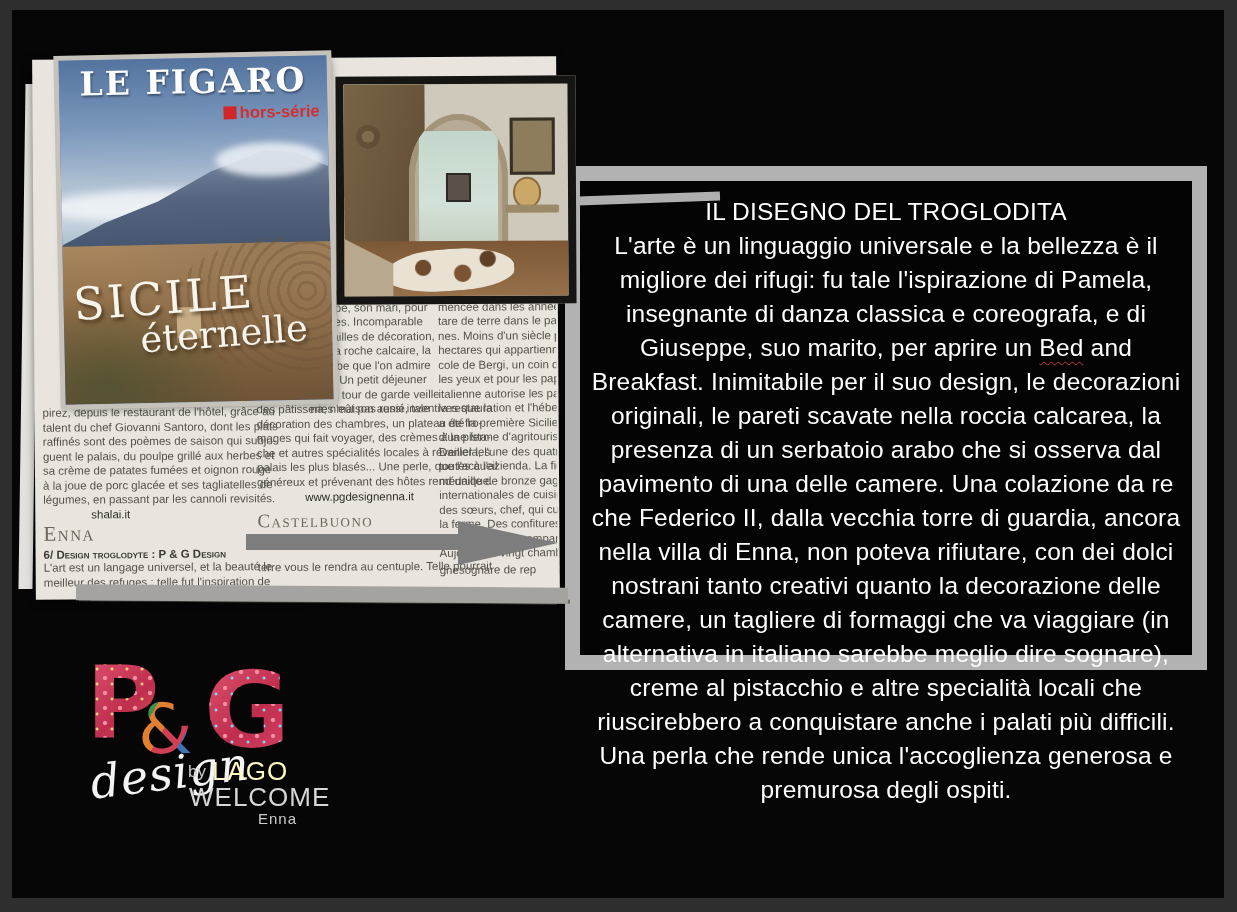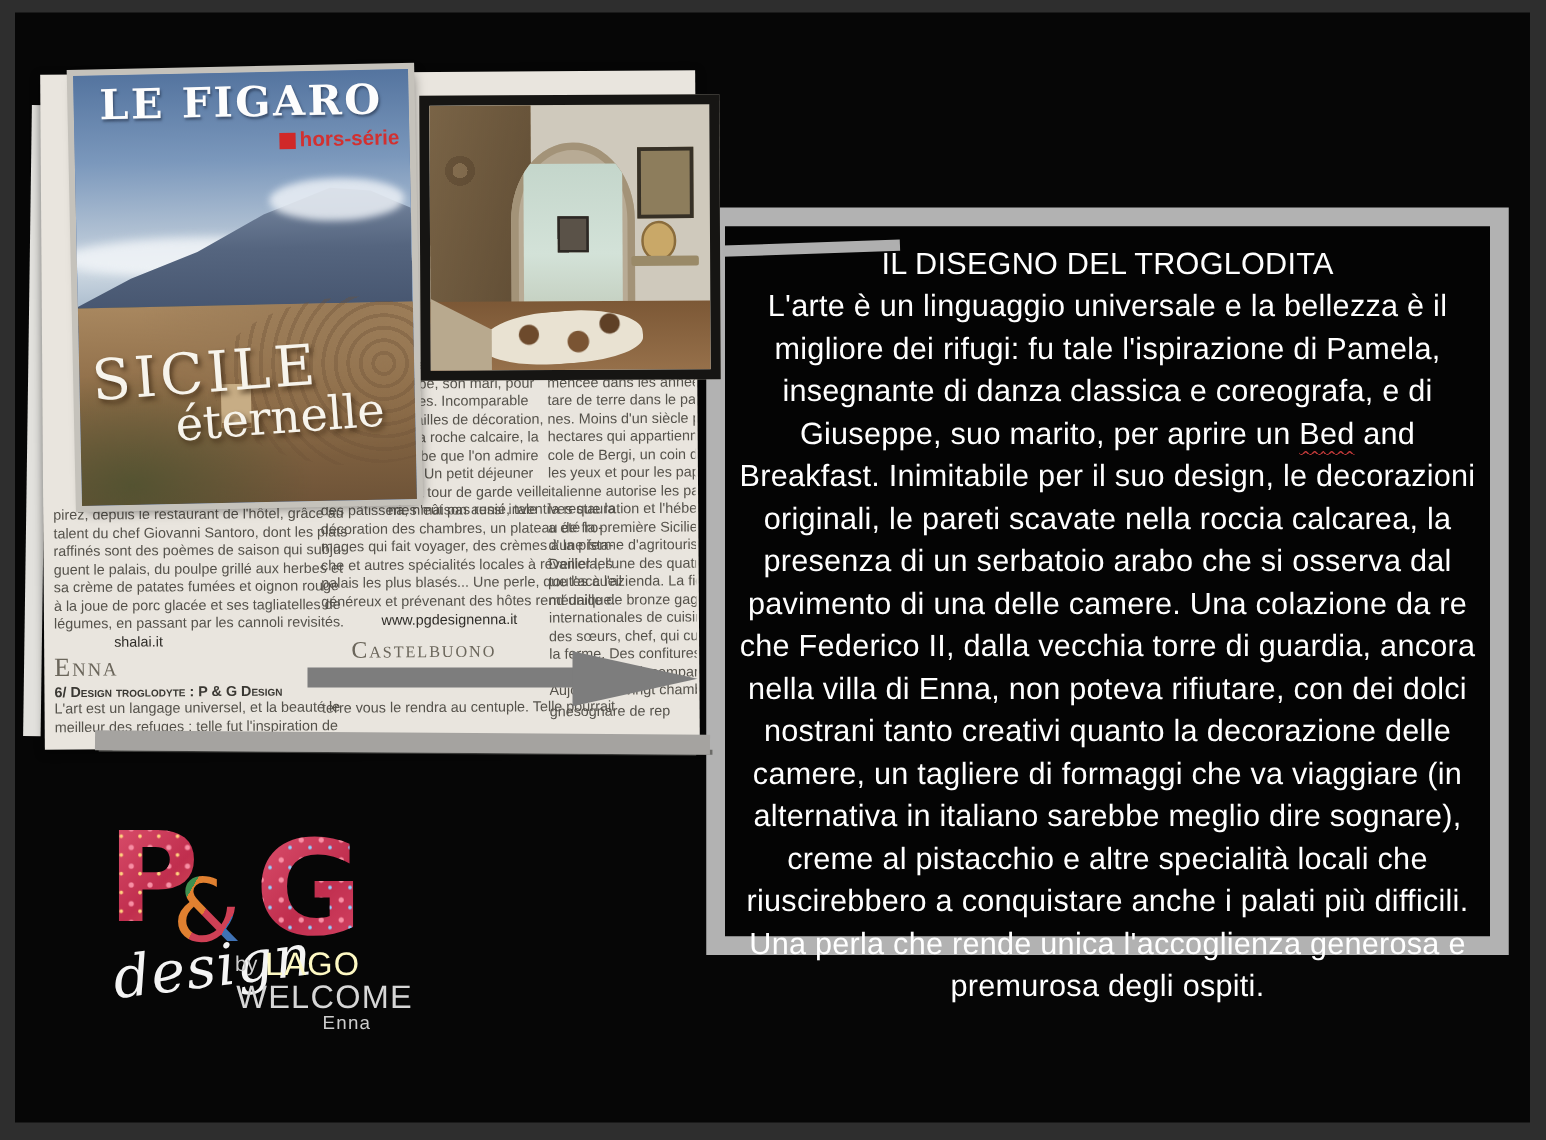--- a/index.html
+++ b/index.html
@@ -83,21 +83,21 @@
   .ph-bed{position:absolute;left:0;bottom:0;width:22%;height:34%;background:#b8a98e;
           clip-path:polygon(0 20%,100% 55%,100% 100%,0 100%);}
 
   
   .arrow-shaft{position:absolute;left:246px;top:534px;width:214px;height:16px;background:#7d7d7d;z-index:5;}
   .arrow-head{position:absolute;left:458px;top:521px;width:0;height:0;z-index:5;
               border-top:22px solid transparent;border-bottom:22px solid transparent;
               border-left:100px solid #7d7d7d;}
 
   
-  .panel{position:absolute;left:565px;top:166px;width:642px;height:598px;box-sizing:border-box;
+  .panel{position:absolute;left:565px;top:166px;width:642px;height:504px;box-sizing:border-box;
          background:#040404;border:15px solid #b2b2b2;z-index:2;}
   .panel-stroke{position:absolute;left:578px;top:194px;width:142px;height:9px;background:#afafaf;
                 transform:rotate(-2deg);z-index:3;}
   .panel-text{position:absolute;left:4px;right:4px;top:14px;color:#ffffff;text-align:center;
               font-size:24.5px;line-height:34px;letter-spacing:.2px;}
   .hl-word{text-decoration:underline wavy #c03838 1px;text-underline-offset:5px;margin-top:20px;}
 
   
   .logo{position:absolute;left:86px;top:648px;width:230px;height:186px;z-index:2;}
   .logo-letter{position:absolute;font-family:"DejaVu Sans",sans-serif;font-weight:bold;
@@ -167,21 +167,21 @@
         <div>des pâtisseries maison aussi inventives que la</div>
         <div>décoration des chambres, un plateau de fro-</div>
         <div>mages qui fait voyager, des crèmes à la pista-</div>
         <div>che et autres spécialités locales à réveiller les</div>
         <div>palais les plus blasés... Une perle, que l'accueil</div>
         <div>généreux et prévenant des hôtes rend unique.</div>
       </div>
     <div class="scan-col scan-link" style="left:222px;top:432px;">www.pgdesignenna.it</div>
 
     <div style="position:absolute;left:222px;top:452px;">
-      <div class="scan-head" style="font-size:19px;text-align:right;">Castelbuono</div>
+      <div class="scan-head" style="font-size:19px;">Castelbuono</div>
       <div class="scan-subhead">7/ Le paradis des Madonies :</div>
     </div>
     <div class="scan-col" style="left:222px;top:502px;">terre vous le rendra au centuple. Telle pourrait</div>
 
     <div class="scan-col" style="left:404px;top:228px;width:118px;">
         <div>être la morale de cette fable t</div>
         <div>mencée dans les années 195</div>
         <div>tare de terre dans le parc na</div>
         <div>nes. Moins d'un siècle plus t</div>
         <div>hectares qui appartiennent a</div>

